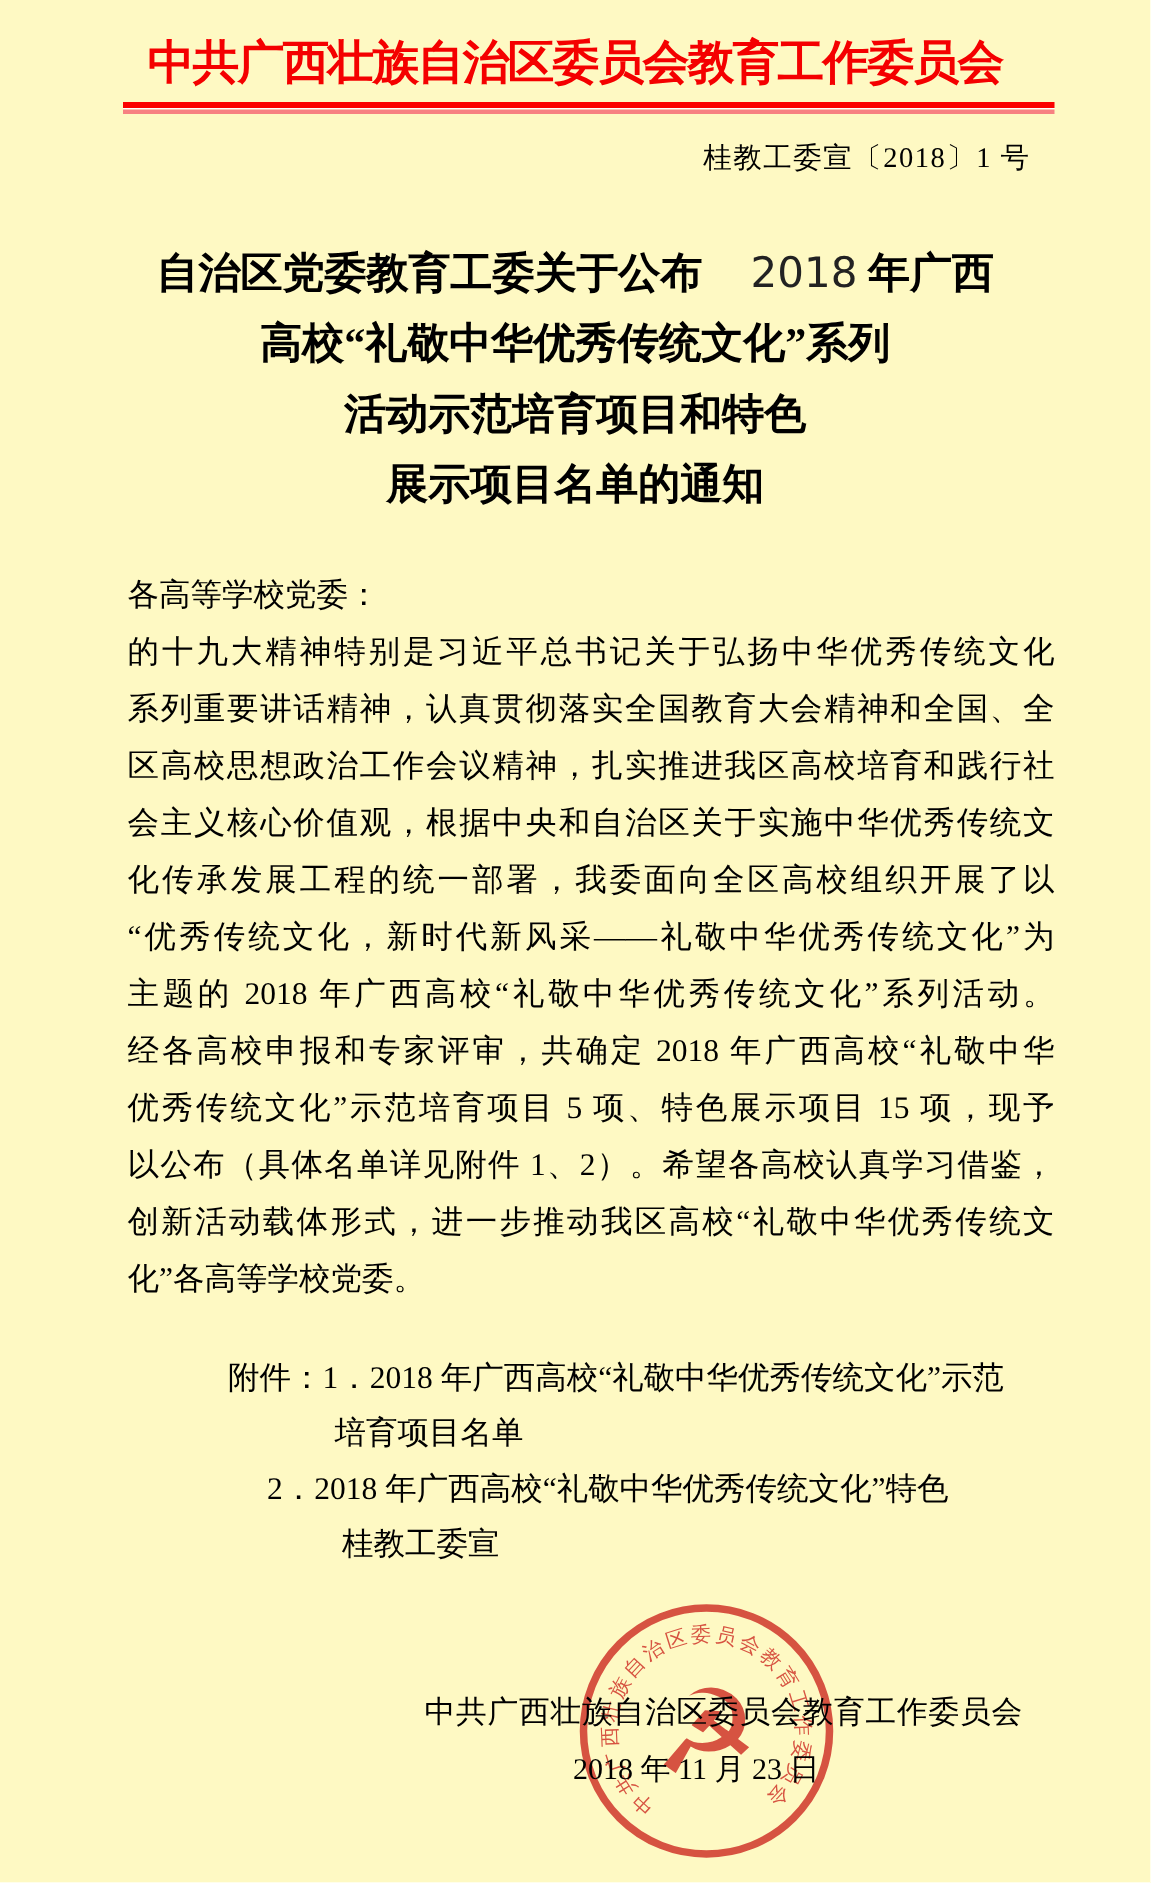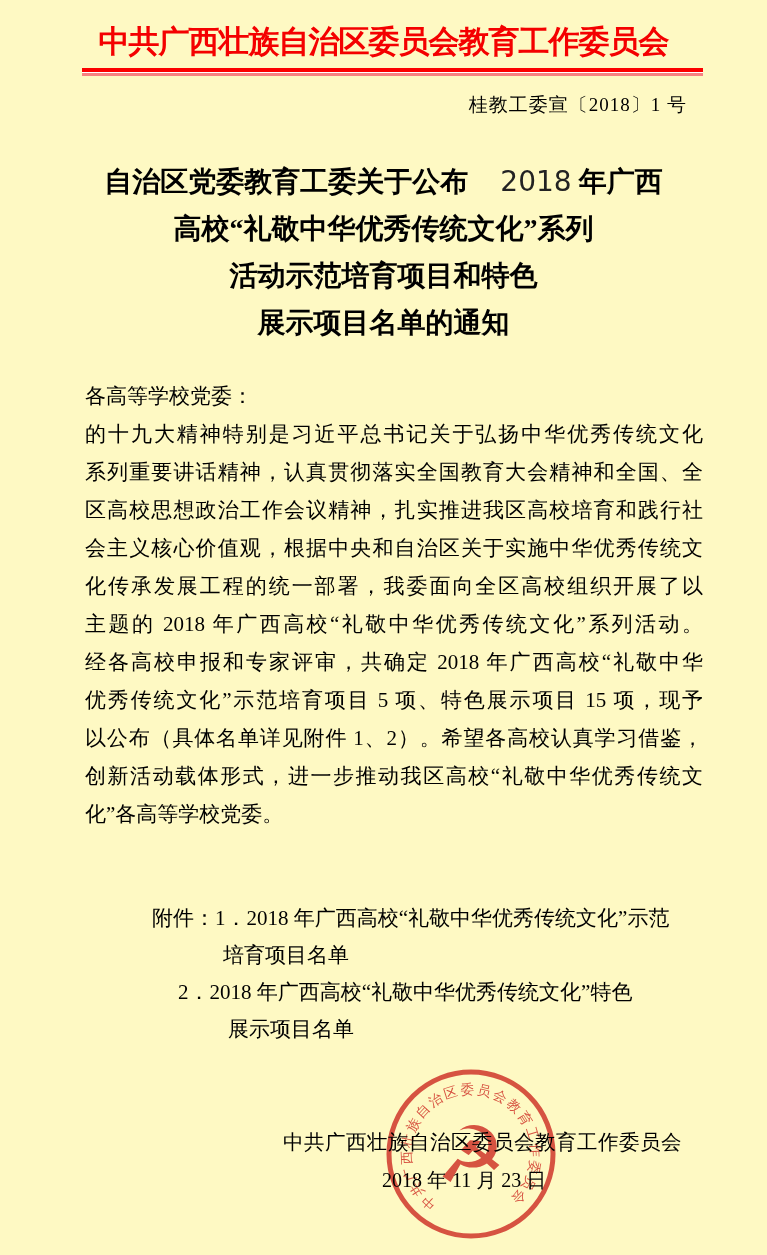--- a/index.html
+++ b/index.html
@@ -92,32 +92,33 @@
     <div>展示项目名单的通知</div>
   </div>
 
   <div class="doc-body">
     <div class="bline">各高等学校党委：</div>
     <div class="bline j">的十九大精神特别是习近平总书记关于弘扬中华优秀传统文化</div>
     <div class="bline j">系列重要讲话精神，认真贯彻落实全国教育大会精神和全国、全</div>
     <div class="bline j">区高校思想政治工作会议精神，扎实推进我区高校培育和践行社</div>
     <div class="bline j">会主义核心价值观，根据中央和自治区关于实施中华优秀传统文</div>
     <div class="bline j">化传承发展工程的统一部署，我委面向全区高校组织开展了以</div>
+    <div class="bline j">“优秀传统文化，新时代新风采——礼敬中华优秀传统文化”为</div>
     <div class="bline j">主题的 2018 年广西高校“礼敬中华优秀传统文化”系列活动。</div>
     <div class="bline j">经各高校申报和专家评审，共确定 2018 年广西高校“礼敬中华</div>
     <div class="bline j">优秀传统文化”示范培育项目 5 项、特色展示项目 15 项，现予</div>
     <div class="bline j">以公布（具体名单详见附件 1、2）。希望各高校认真学习借鉴，</div>
     <div class="bline j">创新活动载体形式，进一步推动我区高校“礼敬中华优秀传统文</div>
     <div class="bline">化”各高等学校党委。</div>
   </div>
 
   <div class="attach-line attach-1">附件：1．2018 年广西高校“礼敬中华优秀传统文化”示范</div>
   <div class="attach-line attach-2">培育项目名单</div>
   <div class="attach-line attach-3">2．2018 年广西高校“礼敬中华优秀传统文化”特色</div>
-  <div class="attach-line attach-4">展示项目名单</div>
+  <div class="attach-line attach-4">桂教工委宣</div>
 
   <div class="sig-org">中共广西壮族自治区委员会教育工作委员会</div>
   <div class="sig-date">2018 年 11 月 23 日</div>
 
   <svg class="seal" viewBox="-88 -88 176 176">
     <circle r="82" fill="none" stroke="#cf2f2f" stroke-width="5"></circle>
     <defs>
       <path id="sealArc" d="M -34.4,49.1 A 60,60 0 1 1 34.4,49.1" fill="none"></path>
     </defs>
     <text font-size="13.5" letter-spacing="2.2" fill="#cf2f2f" font-family="Liberation Serif, DejaVu Serif, serif">

